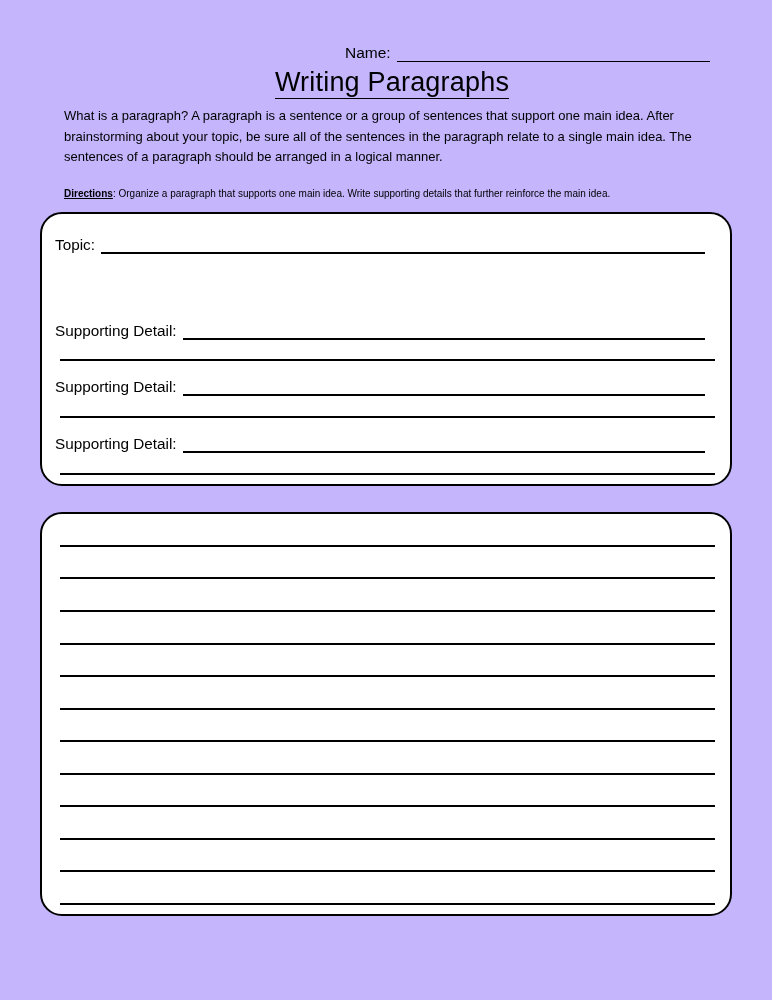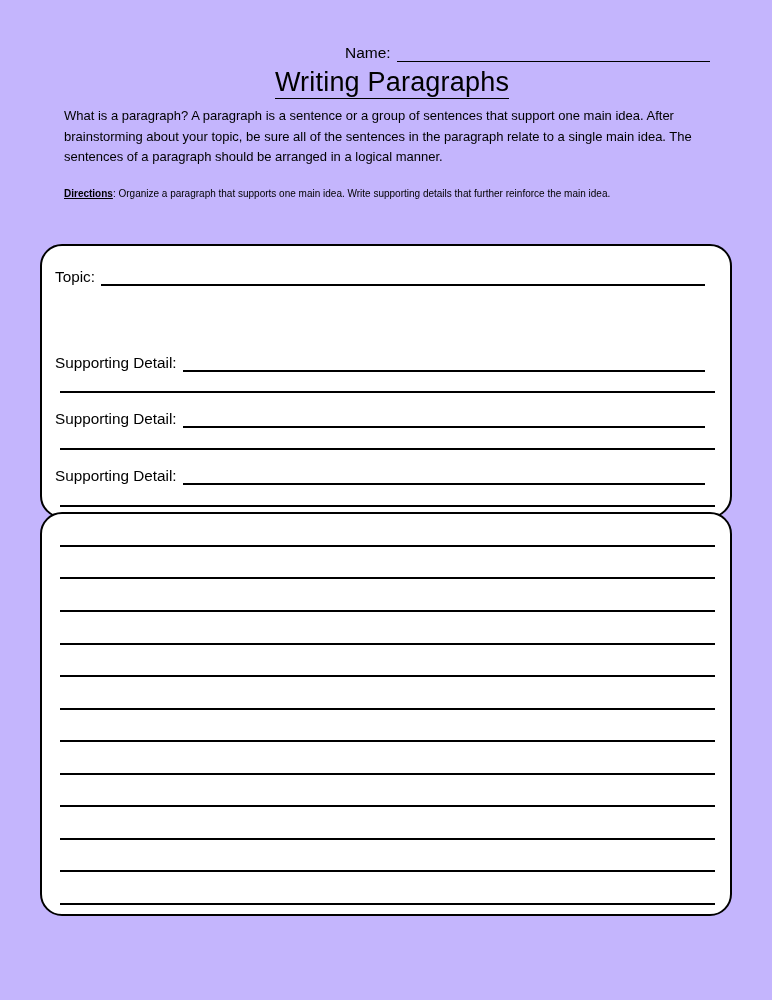--- a/index.html
+++ b/index.html
@@ -85,21 +85,21 @@
   .box {
     position: absolute;
     left: 40px;
     width: 692px;
     border: 2.4px solid #000;
     border-radius: 22px;
     box-sizing: border-box;
     background: #ffffff;
   }
   #organizer-box {
-    top: 244px;
+    top: 212px;
     height: 274px;
     padding-left: 13px;
   }
   #writing-box {
     top: 512px;
     height: 404px;
   }
 
   
   .field-row {

